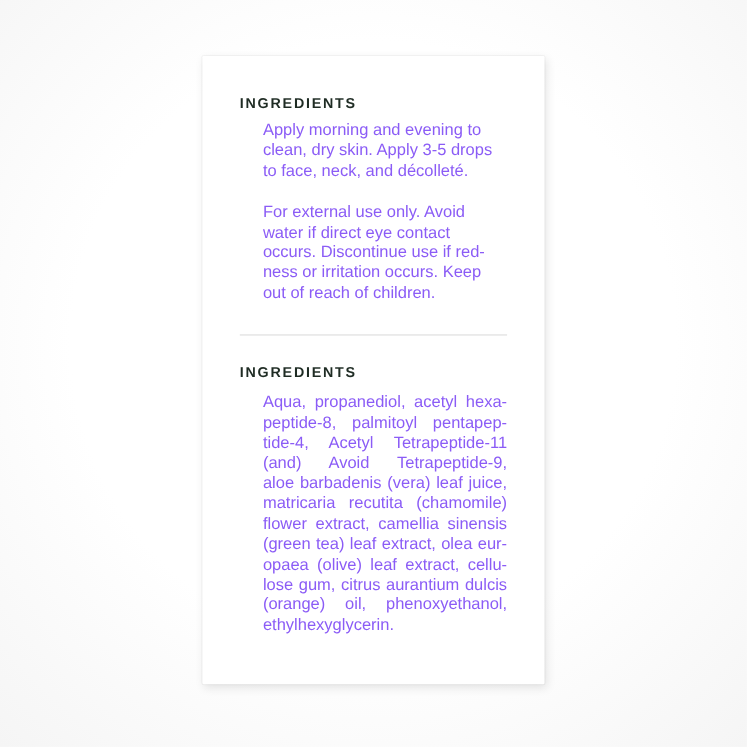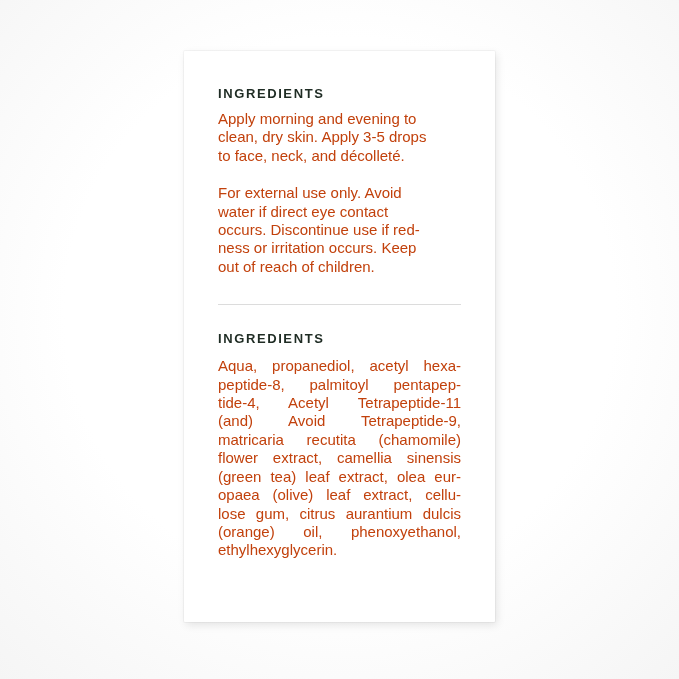--- a/index.html
+++ b/index.html
@@ -25,21 +25,22 @@
     font-size: 13px;
     line-height: 13px;
     font-weight: bold;
     letter-spacing: 1.6px;
     color: #1f2c24;
   }
   .heading-directions { margin-bottom: 10px; }
   .heading-ingredients { margin-bottom: 12px; }
   .body-text {
     font-size: 15px;
-    color: #c2410c;
+    color: #8b5cf6;
+    margin-left: 21px;
   }
   .body-text .line {
     line-height: 18.4px;
     white-space: pre;
   }
   .para-1 { margin-bottom: 19px; }
   .para-2 { margin-bottom: 0; }
   .justified .line {
     white-space: normal;
     text-align: justify;
@@ -78,20 +79,21 @@
 
   <hr class="divider">
 
   <div class="section-heading heading-ingredients">INGREDIENTS</div>
 
   <div class="body-text justified">
       <div class="line">Aqua, propanediol, acetyl hexa-</div>
       <div class="line">peptide-8, palmitoyl pentapep-</div>
       <div class="line">tide-4, Acetyl Tetrapeptide-11</div>
       <div class="line">(and) Avoid Tetrapeptide-9,</div>
+      <div class="line">aloe barbadenis (vera) leaf juice,</div>
       <div class="line">matricaria recutita (chamomile)</div>
       <div class="line">flower extract, camellia sinensis</div>
       <div class="line">(green tea) leaf extract, olea eur-</div>
       <div class="line">opaea (olive) leaf extract, cellu-</div>
       <div class="line">lose gum, citrus aurantium dulcis</div>
       <div class="line">(orange) oil, phenoxyethanol,</div>
       <div class="line">ethylhexyglycerin.</div>
     </div>
 
 </div>

